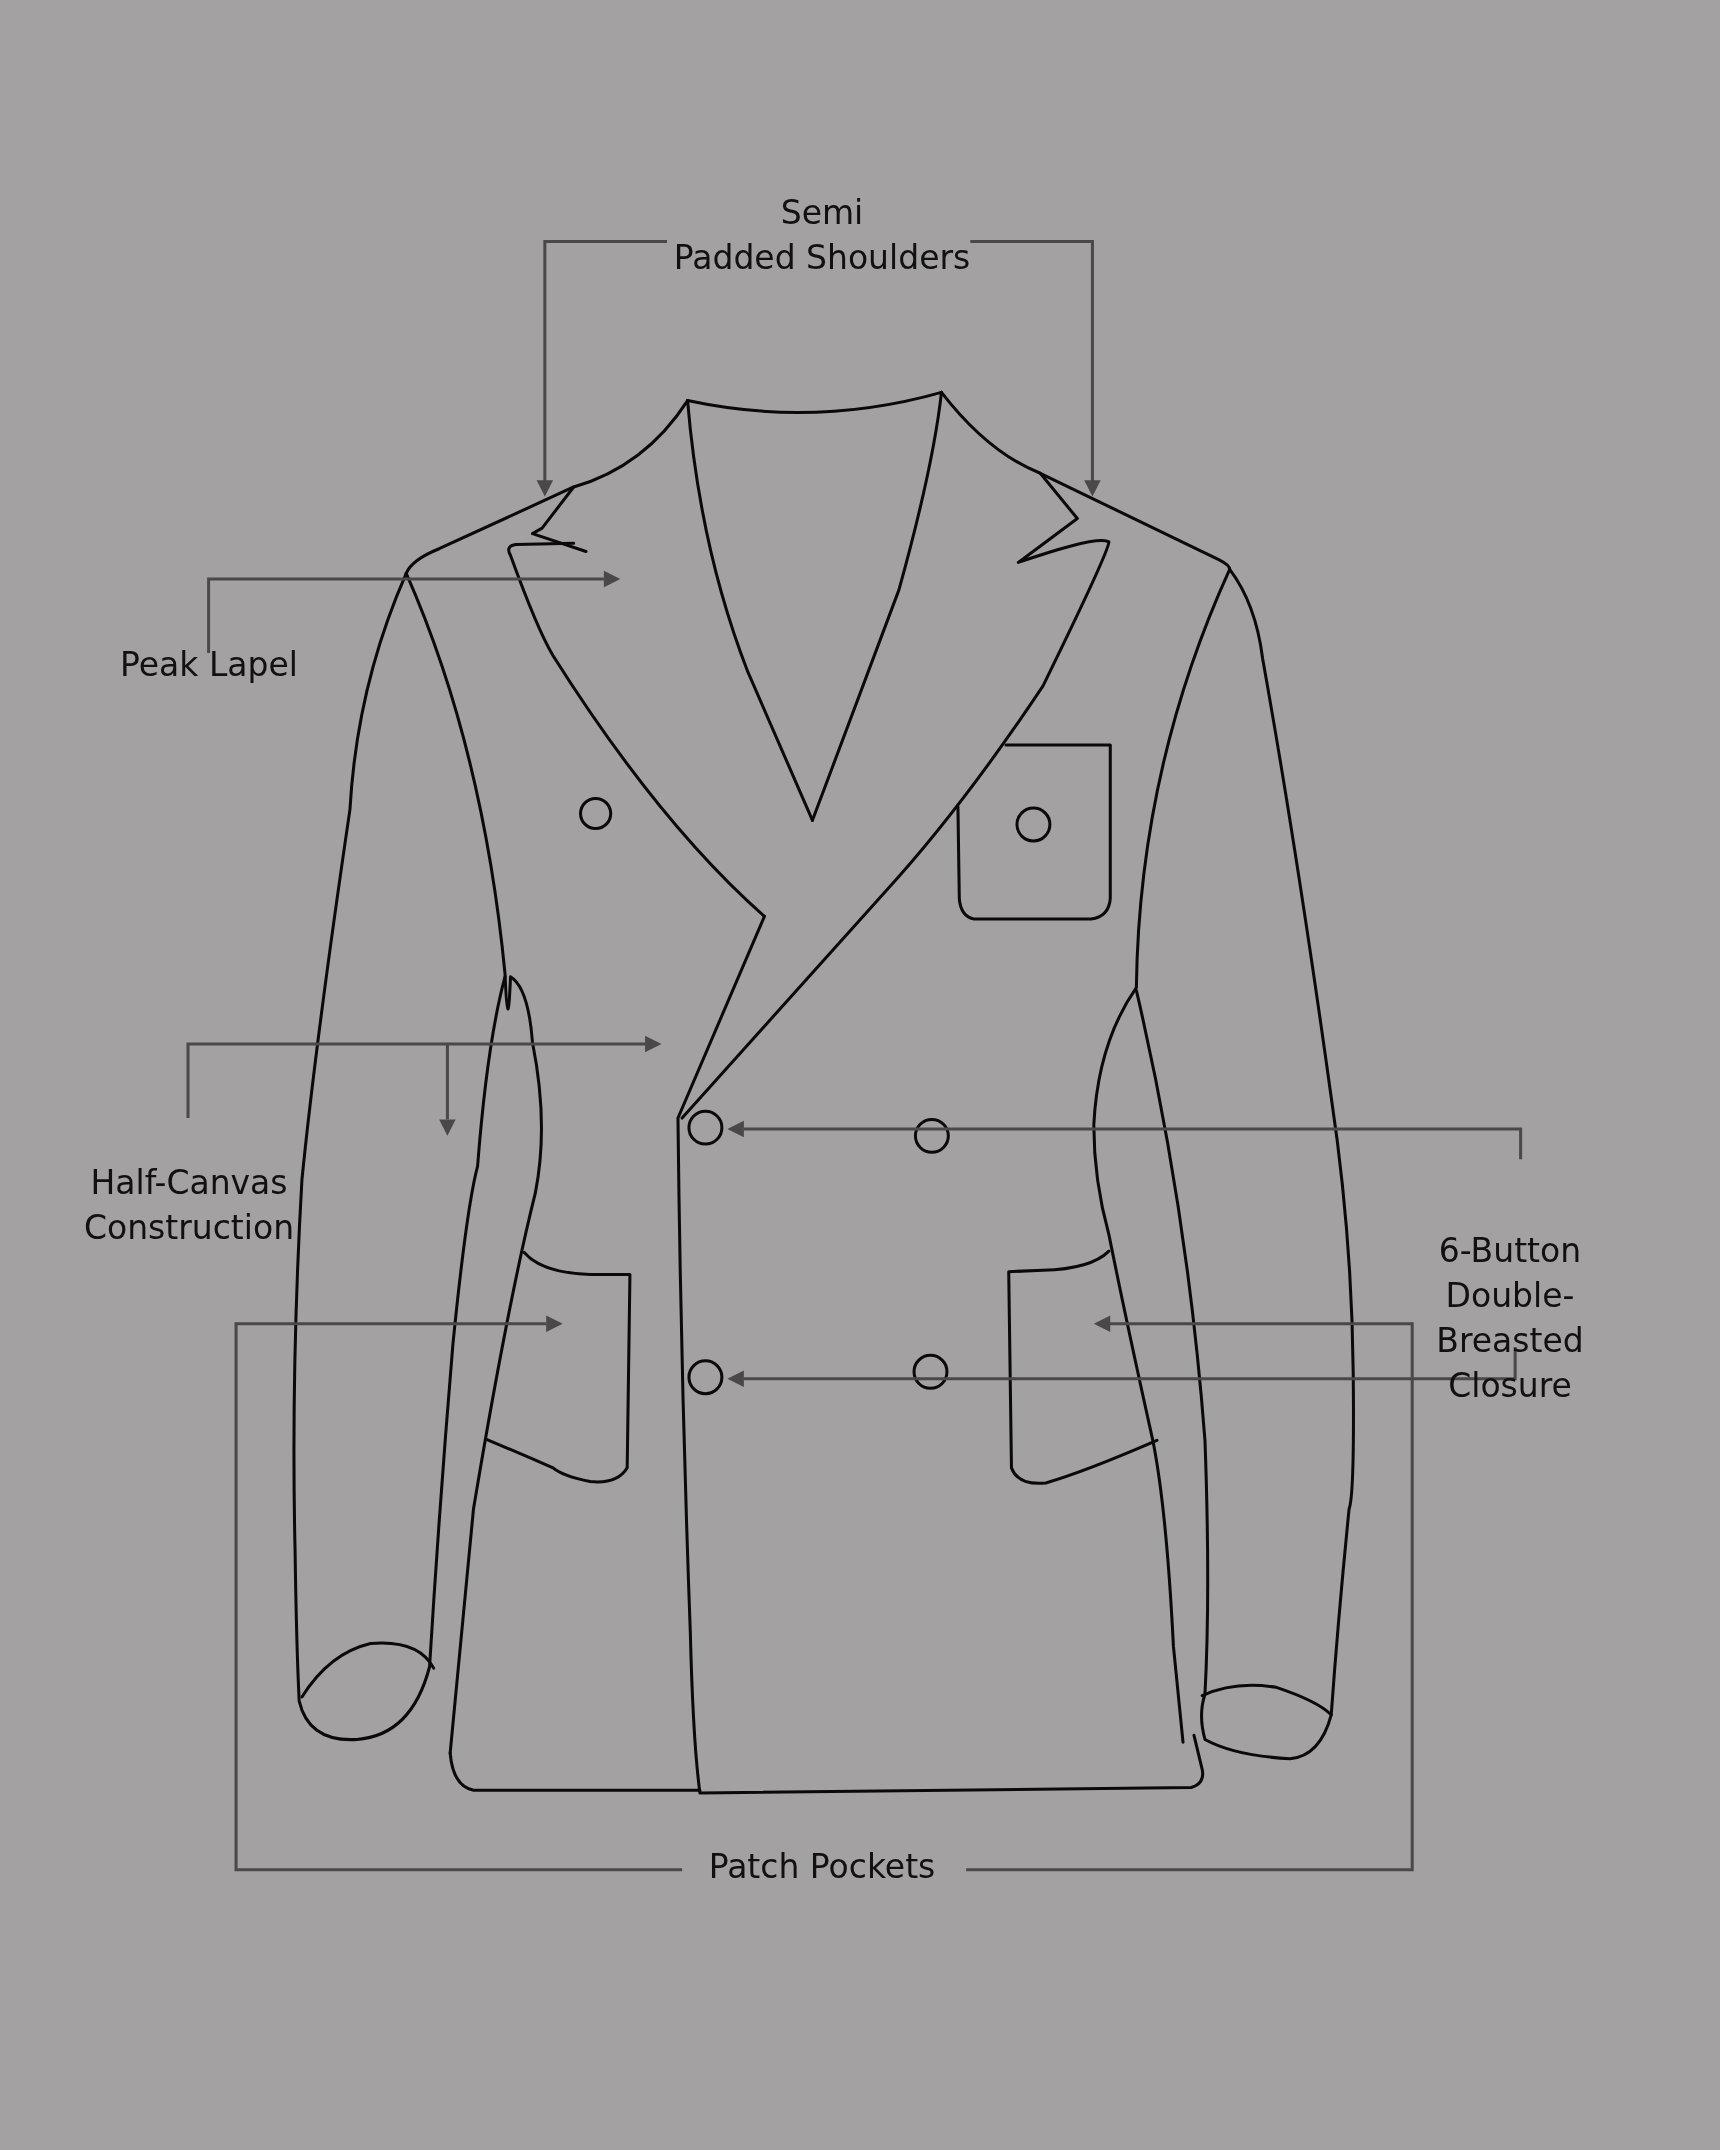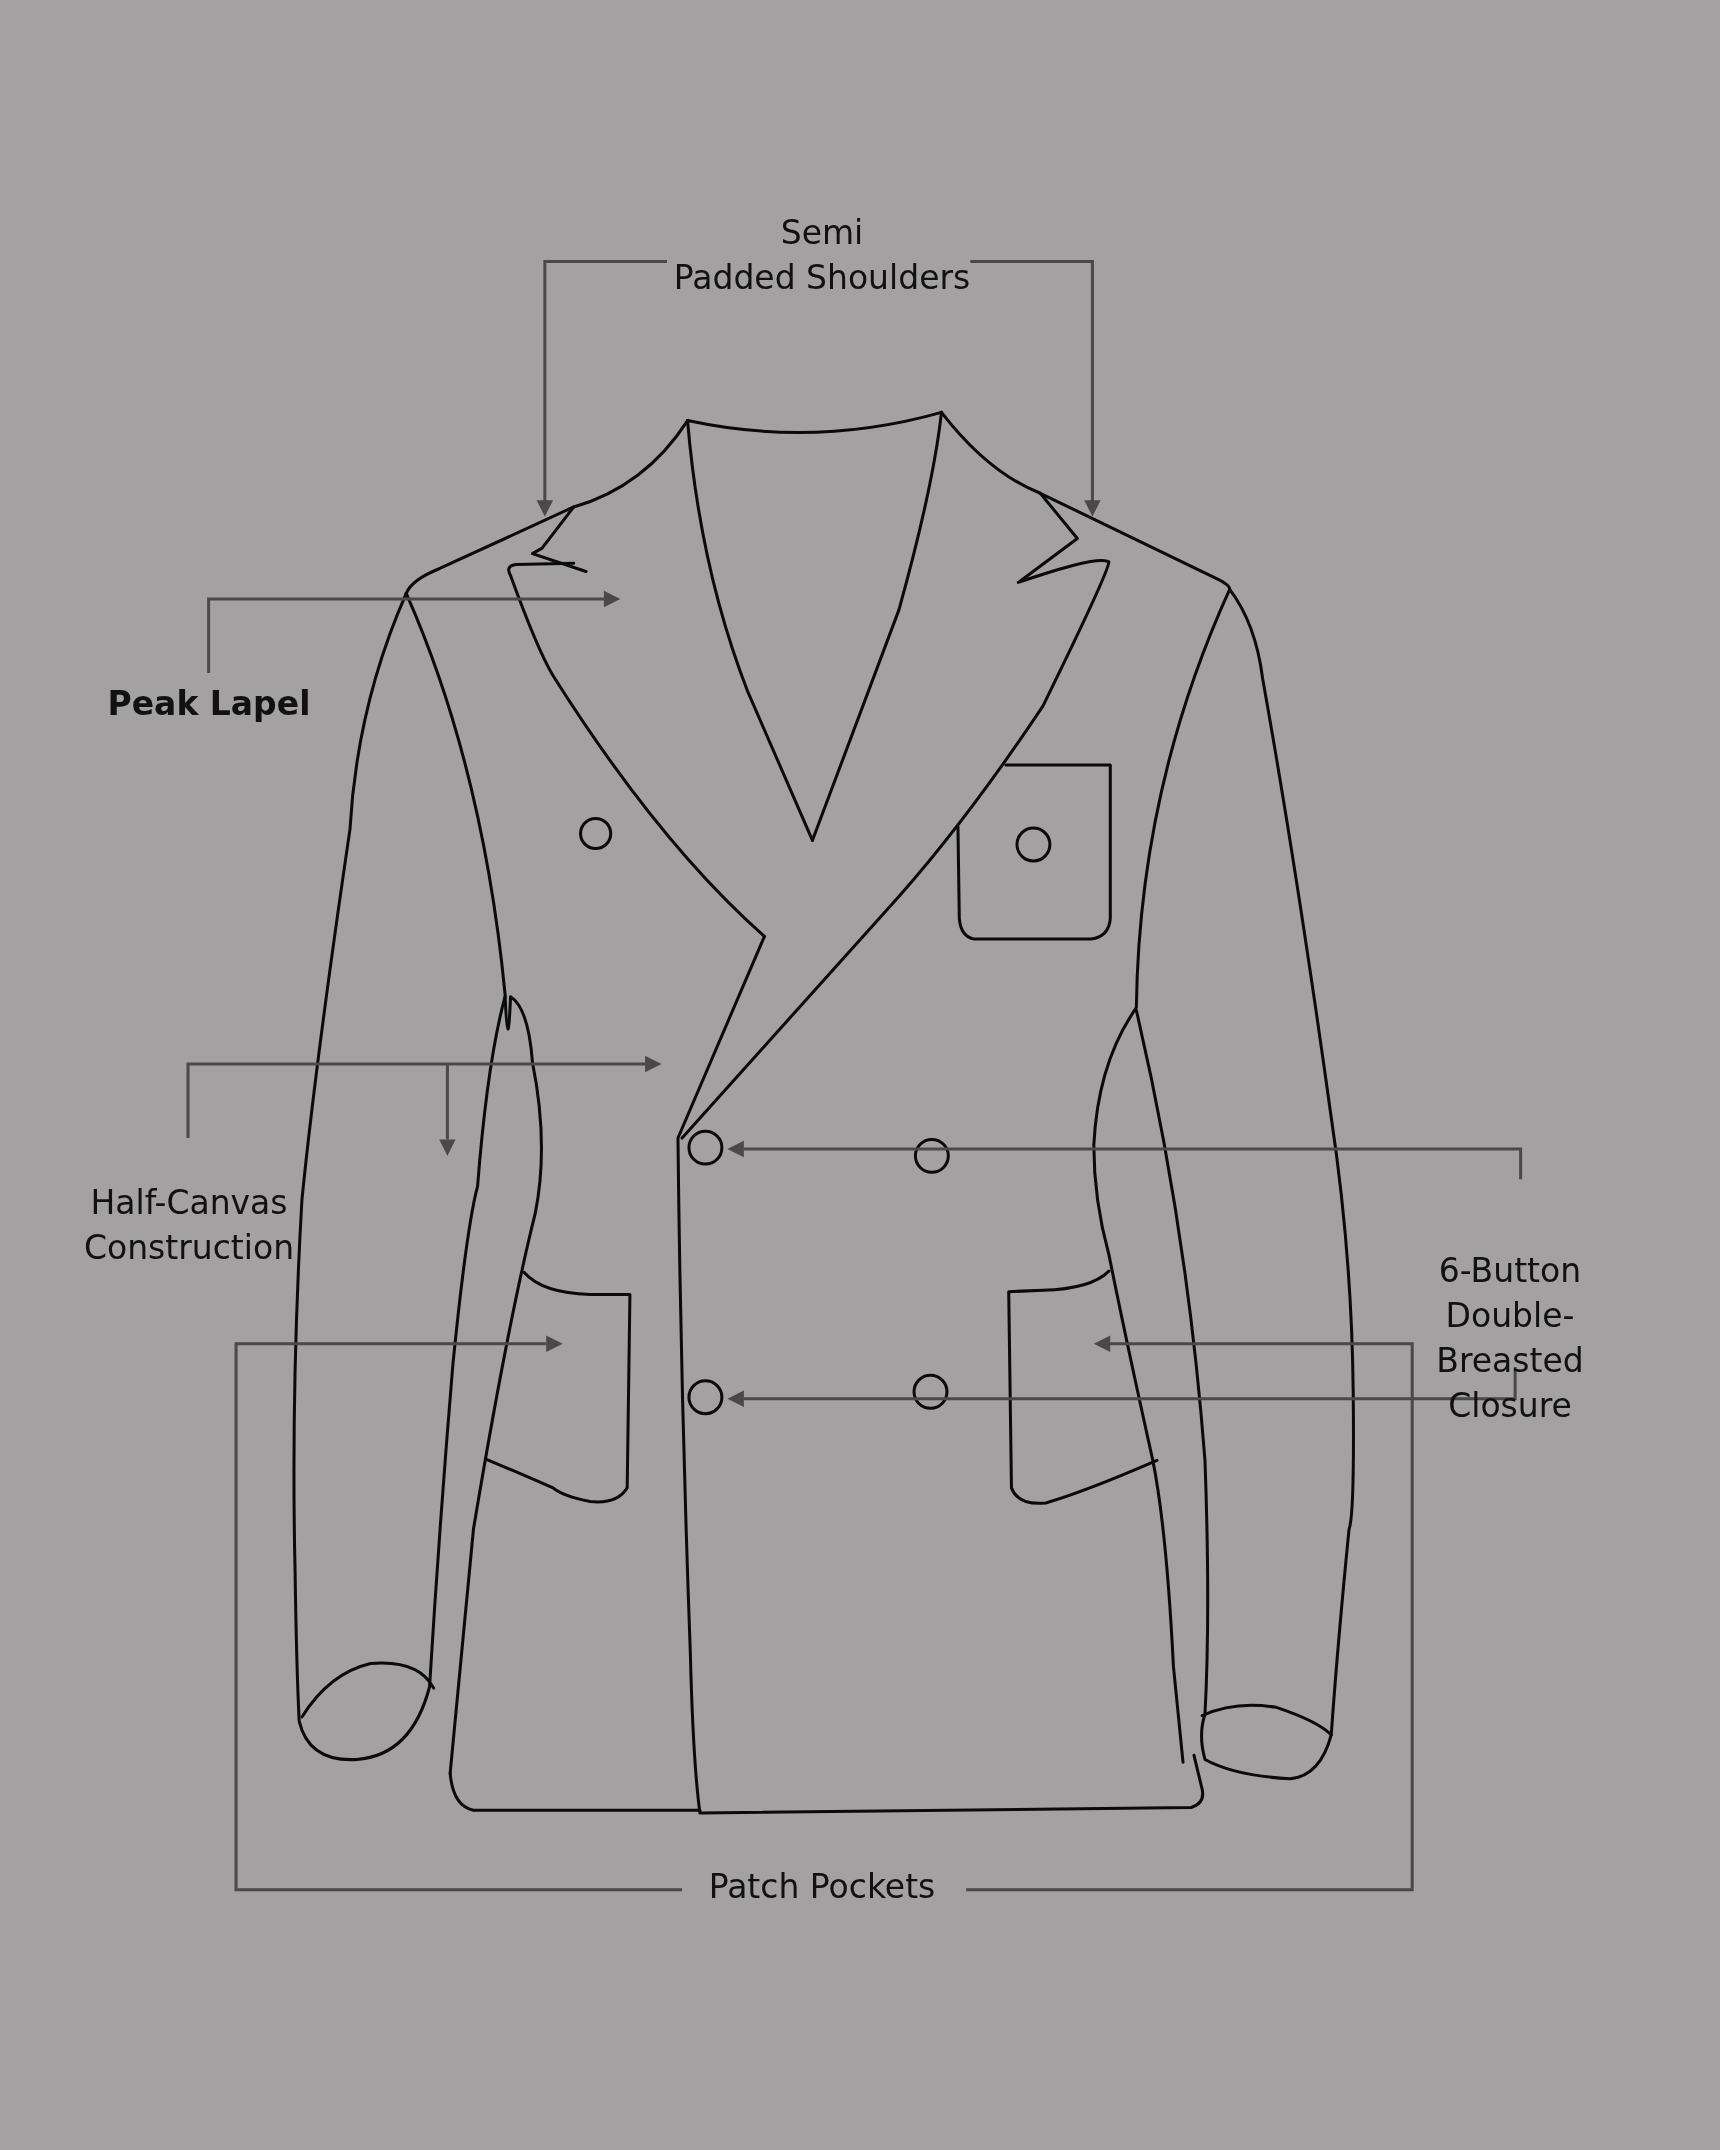--- a/index.html
+++ b/index.html
@@ -1,17 +1,17 @@
 <!DOCTYPE html>
 <html><head>
 <meta charset="utf-8">
 <style>
   html, body { margin: 0; padding: 0; background: #a3a1a2; }
   body { width: 1721px; height: 2151px; overflow: hidden; }
-  .canvas { position: relative; width: 1721px; height: 1573px; background: #a3a1a2; margin-top: 20px; }
+  .canvas { position: relative; width: 1721px; height: 1573px; background: #a3a1a2; }
   svg { position: absolute; left: 0; top: 0; width: 1721px; height: 2151px; }
   .garment { fill: none; stroke: #0a0a0a; stroke-width: 2.2; stroke-linejoin: round; stroke-linecap: round; }
   .lead { fill: none; stroke: #4a4849; stroke-width: 2.2; }
   .arrow { fill: #4a4849; }
   .label { position: absolute; font-family: "DejaVu Sans", sans-serif; font-size: 33px; color: #111; text-align: center; line-height: 45px; white-space: pre-line; transform: translateX(-50%); }
 </style>
 </head>
 <body>
 
 <div class="canvas">
@@ -85,21 +85,21 @@
 
       <path class="lead" d="M398 965 L172 965 L172 1363 L497 1363"></path>
       <polygon class="arrow" points="398,959 398,971 410,965"></polygon>
       <path class="lead" d="M808 965 L1029 965 L1029 1363 L704 1363"></path>
       <polygon class="arrow" points="809,959 809,971 797,965"></polygon>
     </g>
   </svg>
 
   <div class="label" style="left:822px; top:190px;">Semi
 Padded Shoulders</div>
-  <div class="label" style="left:209px; top:661px;font-weight:bold;">Peak Lapel</div>
+  <div class="label" style="left:209px; top:642px;">Peak Lapel</div>
   <div class="label" style="left:189px; top:1160px;">Half-Canvas
 Construction</div>
   <div class="label" style="left:1510px; top:1228px;">6-Button
 Double-Breasted
 Closure</div>
   <div class="label" style="left:822px; top:1844px;">Patch Pockets</div>
 </div>
 
 
 </body></html>

